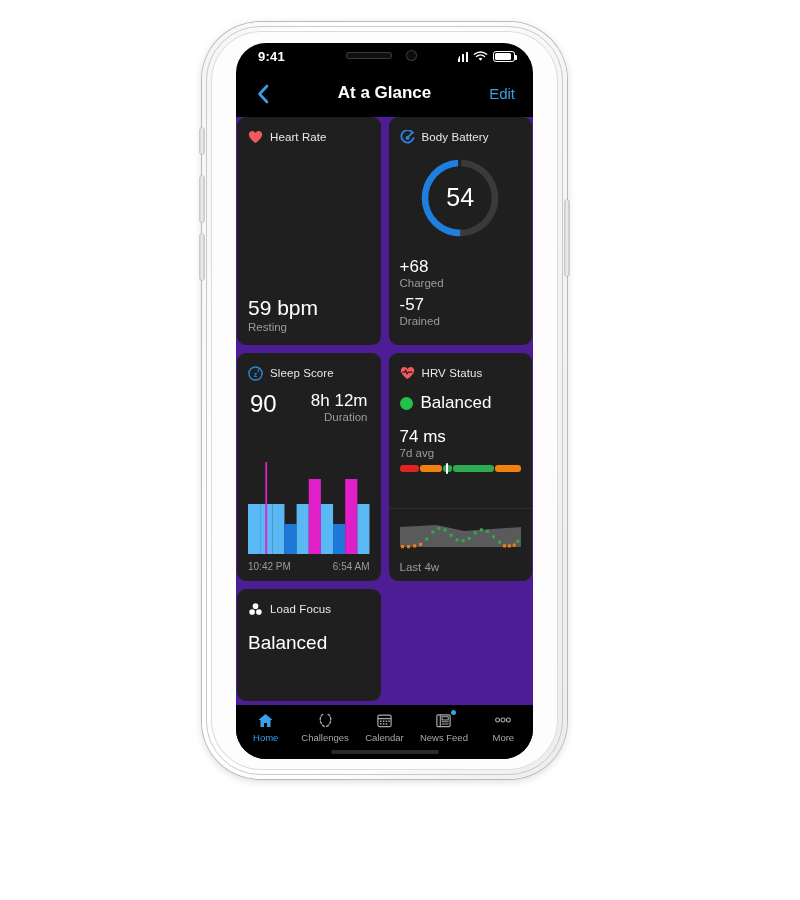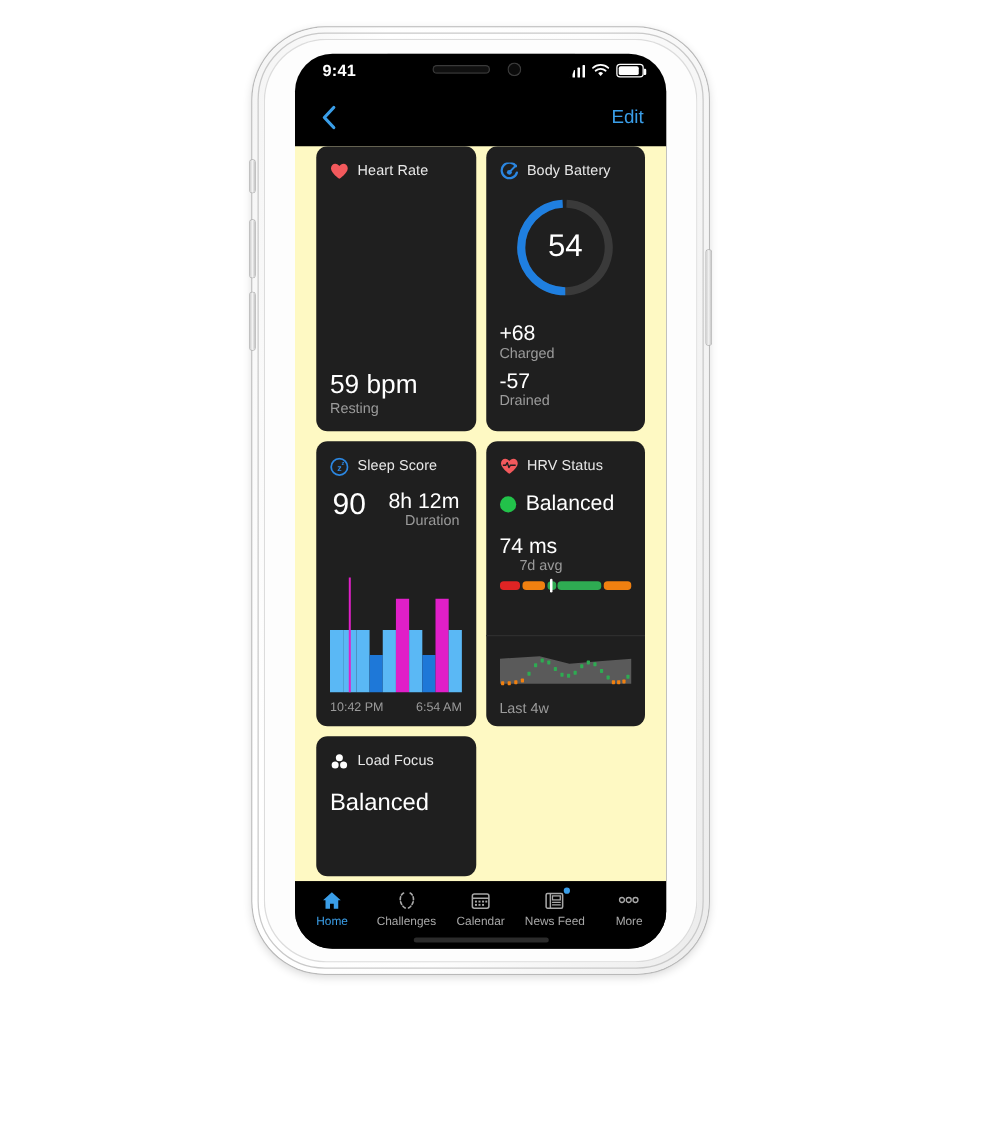--- a/index.html
+++ b/index.html
@@ -66,21 +66,21 @@
   .navbar{ position:relative; height:44px; background:#000; }
   .nav-back{ position:absolute; left:16px; top:8px; width:22px; height:26px;
     cursor:pointer; }
   .nav-title{ position:absolute; left:0; right:0; top:10px; text-align:center;
     color:#fff; font-size:17px; font-weight:700; }
   .nav-edit{ position:absolute; right:18px; top:12px; color:#3a9ee8;
     font-size:15px; font-weight:400; cursor:pointer; }
 
   
   .content{ position:absolute; left:0; right:0; top:74px; bottom:54px;
-    background:#fef9c3; overflow:hidden; padding:0 17px; }
+    background:#4c1d95; overflow:hidden; padding:0 1px; }
   .grid{ display:grid; grid-template-columns:1fr 1fr; gap:8px; }
   .card{ background:#1f1f1f; border-radius:9px; padding:11px 11px 12px;
     position:relative; }
   .card-head{ display:flex; align-items:center; gap:7px; height:18px; margin-bottom:4px; }
   .card-title{ color:#e8e8e8; font-size:11.5px; font-weight:400; letter-spacing:.1px; }
 
   .card-hr, .card-bb { height:228px; }
   .card-sleep, .card-hrv { height:228px; }
   .card-load, .card-vo2 { height:112px; }
 
@@ -107,21 +107,21 @@
   .sleep-dur-l{ color:#9b9b9b; font-size:11.5px; }
   .sleep-chart{ position:absolute; left:11px; right:11px; bottom:27px; height:95px; }
   .sleep-times{ position:absolute; left:11px; right:11px; bottom:9px;
     display:flex; justify-content:space-between; color:#9b9b9b; font-size:10px;gap:16px; }
 
   
   .hrv-status{ display:flex; align-items:center; gap:8px; margin-top:11px; }
   .hrv-dot{ width:13px; height:13px; border-radius:50%; background:#22c24a; }
   .hrv-status-t{ color:#fff; font-size:17px; }
   .hrv-ms{ color:#fff; font-size:17px; margin-top:14px; }
-  .hrv-avg{ color:#9b9b9b; font-size:11.5px;margin-left:16px; }
+  .hrv-avg{ color:#9b9b9b; font-size:11.5px; }
   .hrv-bar{ margin-top:6px; height:7px; display:flex; gap:1.5px; position:relative; }
   .hrv-bar span{ display:block; height:7px; border-radius:3px; }
   .hrv-marker{ position:absolute; top:-2px; width:2.5px; height:11px; background:#fff;
     border-radius:1px; }
   .hrv-divider{ position:absolute; left:0; right:0; height:1px; background:#2e2e2e; }
   .hrv-trend{ position:absolute; left:11px; right:11px; bottom:26px; height:38px; }
   .hrv-last{ position:absolute; left:11px; bottom:8px; color:#9b9b9b; font-size:11.5px; }
 
   
   .load-val{ color:#fff; font-size:19px; margin-top:14px; }
@@ -182,20 +182,21 @@
           </div>
       </div>
     </div>
 
     <div class="navbar">
       <div class="nav-back">
         <svg width="22" height="26" viewBox="0 0 22 26">
           <path d="M15 5 L7.5 13 L15 21" stroke="#3a9ee8" stroke-width="2.6" fill="none" stroke-linecap="round" stroke-linejoin="round"></path>
         </svg>
       </div>
+      <div class="nav-title">At a Glance</div>
       <div class="nav-edit">Edit</div>
     </div>
 
     <div class="content">
       <div class="grid">
 
         <div class="card card-hr">
           <div class="card-head">
             <svg width="15" height="14" viewBox="0 0 16 15">
               <path d="M8 14 C8 14 0.8 9.3 0.8 4.9 C0.8 2.5 2.6 1 4.5 1 C6 1 7.3 1.9 8 3.1 C8.7 1.9 10 1 11.5 1 C13.4 1 15.2 2.5 15.2 4.9 C15.2 9.3 8 14 8 14 Z" fill="#f2595c"></path>

